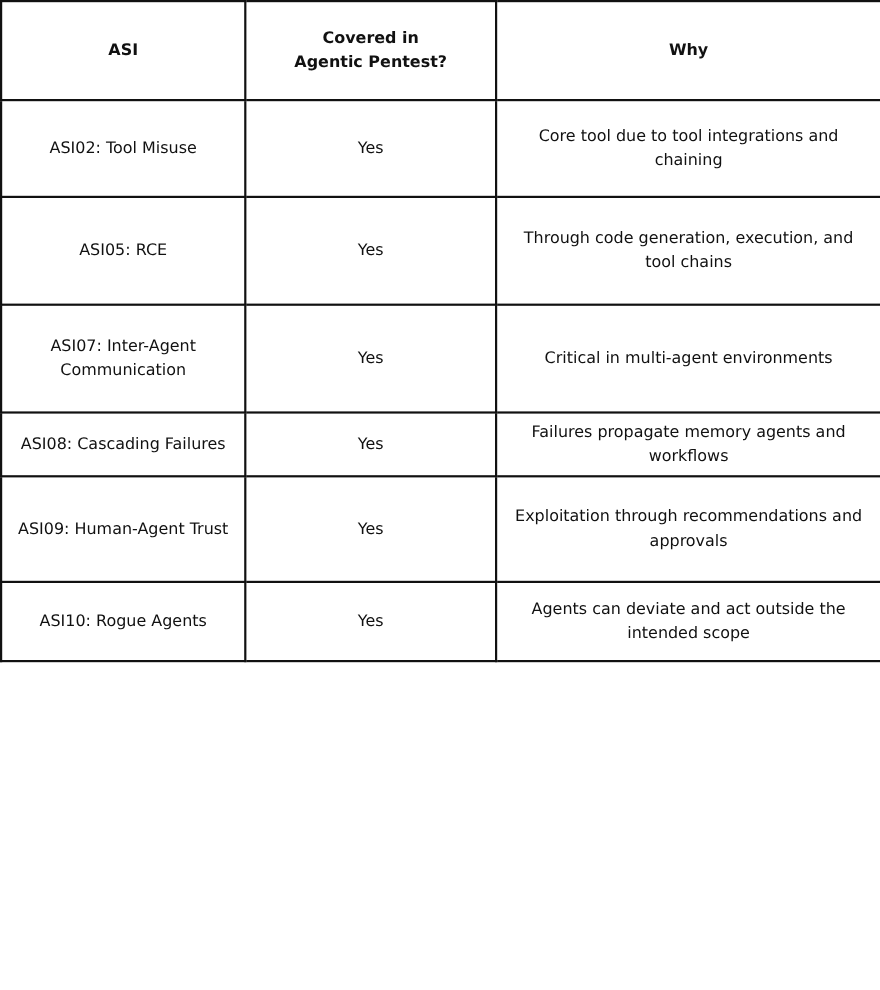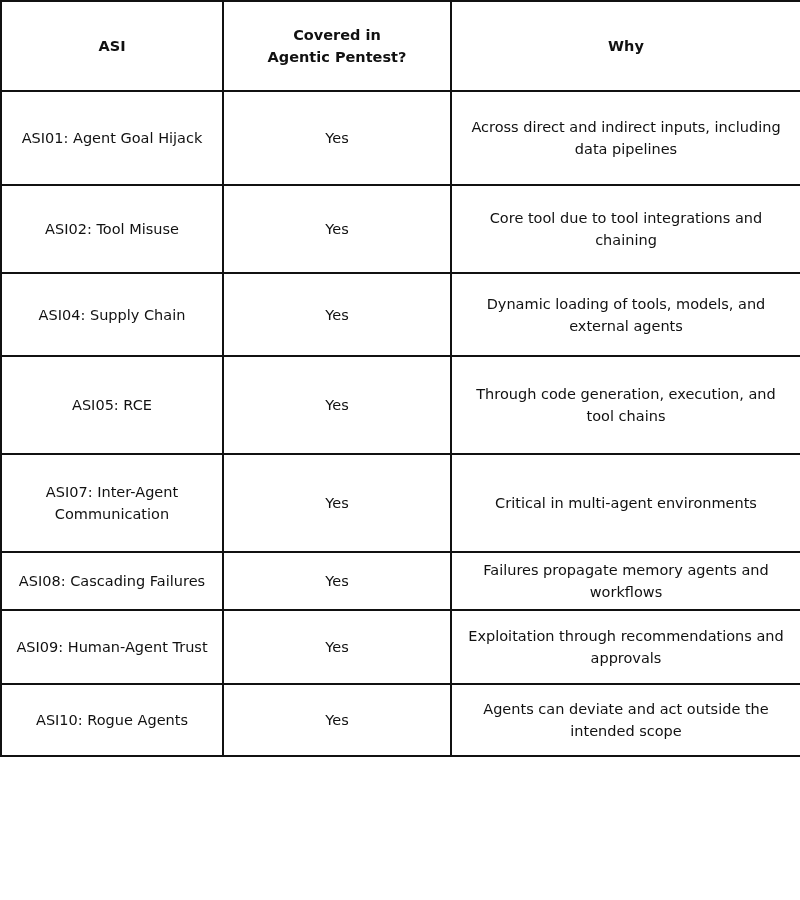--- a/index.html
+++ b/index.html
@@ -24,51 +24,41 @@
     <tr style="height:90px">
       <th>ASI</th>
       <th>
         <div>Covered in</div>
         <div>Agentic Pentest?</div>
       </th>
       <th>Why</th>
     </tr>
   </thead>
   <tbody>
-    <tr style="height:94px">
-      <td>ASI01: Agent Goal Hijack</td>
-      <td>Yes</td>
-      <td>Across direct and indirect inputs, including data pipelines</td>
-    </tr>
     <tr style="height:88px">
       <td>ASI02: Tool Misuse</td>
       <td>Yes</td>
       <td>Core tool due to tool integrations and chaining</td>
-    </tr>
-    <tr style="height:83px">
-      <td>ASI04: Supply Chain</td>
-      <td>Yes</td>
-      <td>Dynamic loading of tools, models, and external agents</td>
     </tr>
     <tr style="height:98px">
       <td>ASI05: RCE</td>
       <td>Yes</td>
       <td>Through code generation, execution, and tool chains</td>
     </tr>
     <tr style="height:98px">
       <td>ASI07: Inter-Agent Communication</td>
       <td>Yes</td>
       <td>Critical in multi-agent environments</td>
     </tr>
     <tr style="height:58px">
       <td>ASI08: Cascading Failures</td>
       <td>Yes</td>
       <td>Failures propagate memory agents and workflows</td>
     </tr>
-    <tr style="height:74px">
+    <tr style="height:96px">
       <td>ASI09: Human-Agent Trust</td>
       <td>Yes</td>
       <td>Exploitation through recommendations and approvals</td>
     </tr>
     <tr style="height:72px">
       <td>ASI10: Rogue Agents</td>
       <td>Yes</td>
       <td>Agents can deviate and act outside the intended scope</td>
     </tr>
   </tbody>

